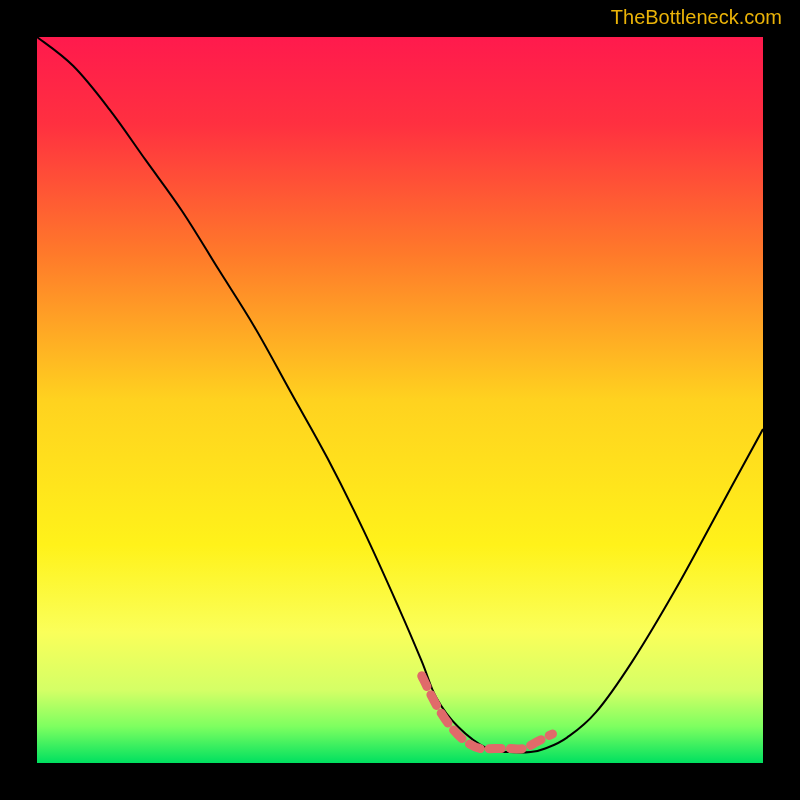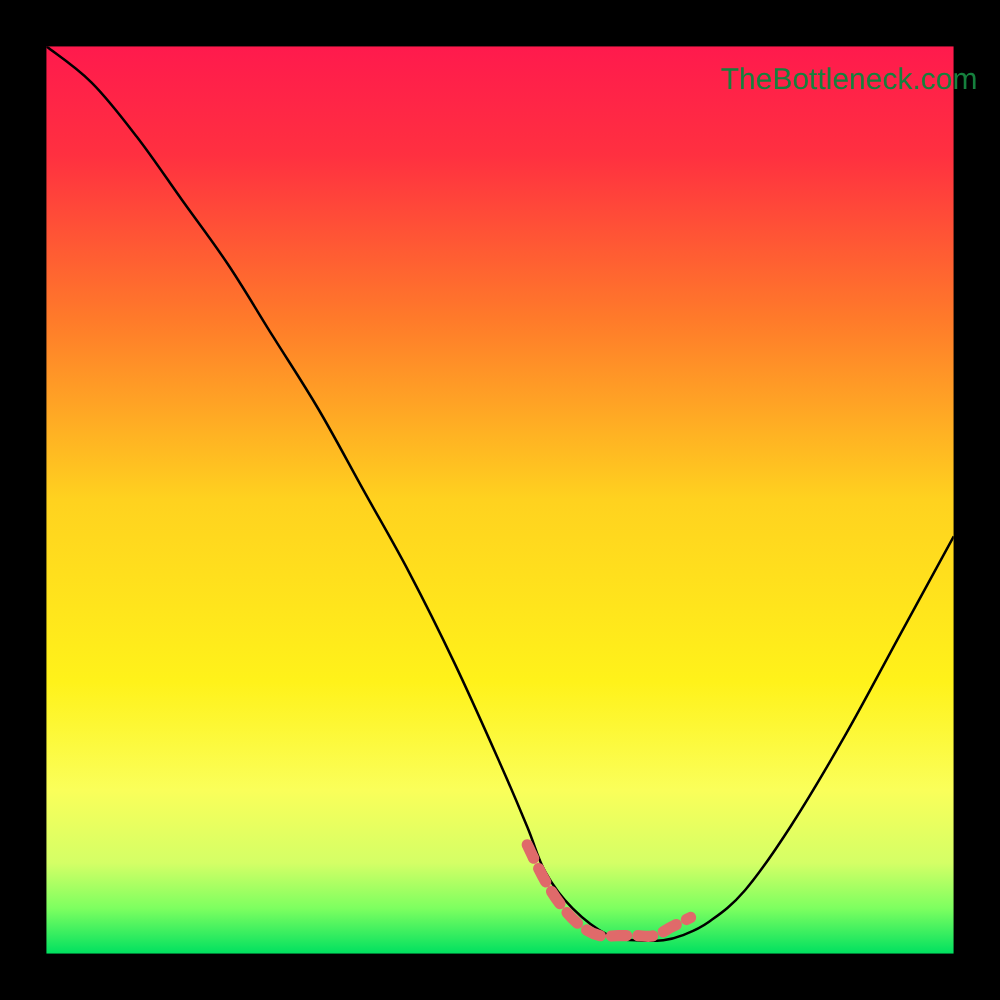--- a/index.html
+++ b/index.html
@@ -8,25 +8,24 @@
     height: 800px;
     background: #000;
     position: relative;
     overflow: hidden;
     font-family: Arial, sans-serif;
   }
   .watermark {
     position: absolute;
     top: 6px;
     right: 18px;
-    color: #15803d;
-    font-size: 24px;
+    color: #eab308;
+    font-size: 20px;
     font-weight: 500;
     z-index: 10;
-    margin-top: 44px;
   }
   .plot-area {
     position: absolute;
     left: 37px;
     top: 37px;
     width: 726px;
     height: 726px;
   }
   .gradient-bg {
     position: absolute;

